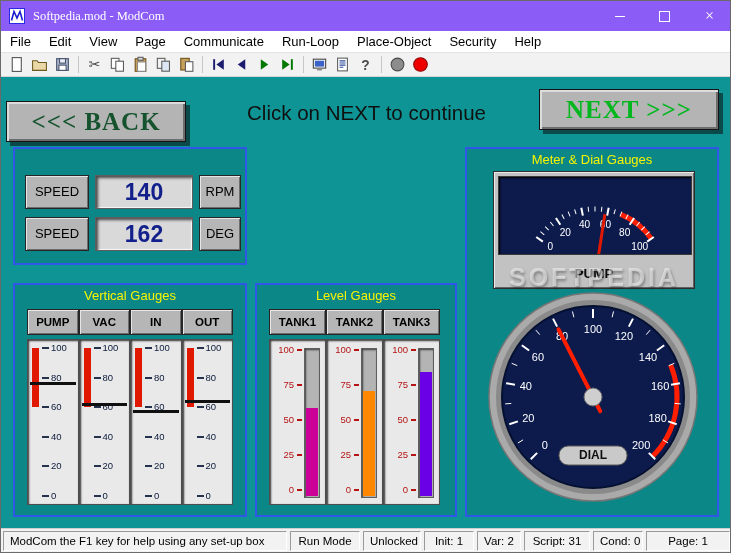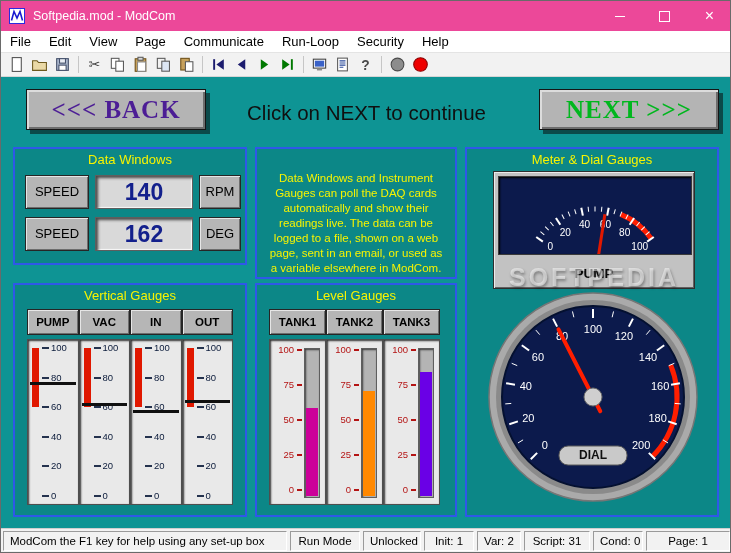--- a/index.html
+++ b/index.html
@@ -1,21 +1,21 @@
 <!DOCTYPE html>
 <html><head>
 <meta charset="utf-8">
 <style>
   html,body{margin:0;padding:0;background:#444;}
   .window{position:relative;width:731px;height:553px;overflow:hidden;
     font-family:"Liberation Sans",sans-serif;border:1px solid #6a6a6a;box-sizing:border-box;
     background:#f2f2f2;}
   
-  .titlebar{position:absolute;left:0;top:0;width:731px;height:30px;background:#ec4899;
-    display:flex;align-items:center;color:#fff;}
+  .titlebar{position:absolute;left:0;top:0;width:731px;height:30px;background:#8b5cf6;
+    display:flex;align-items:center;color:#fff;font-family:Liberation Serif, serif;}
   .app-icon{width:16px;height:16px;margin-left:8px;display:block;}
   .title-text{margin-left:8px;font-size:12.5px;}
   .win-controls{margin-left:auto;display:flex;height:30px;}
   .winbtn{width:45px;height:30px;display:flex;align-items:center;justify-content:center;cursor:default;}
   .glyph-min{width:10px;height:0;border-bottom:1px solid #fff;}
   .glyph-max{width:9px;height:9px;border:1px solid #fff;}
   .glyph-close{font-size:16px;line-height:16px;color:#fff;}
   
   .menubar{position:absolute;left:0;top:30px;width:731px;height:22px;background:#ffffff;
     display:flex;align-items:center;font-size:13px;color:#000;border-bottom:1px solid #e4e4e4;box-sizing:border-box;}
@@ -24,21 +24,21 @@
   .toolbar{position:absolute;left:0;top:52px;width:731px;height:24px;background:#f2f2f2;
     display:flex;align-items:center;border-bottom:1px solid #d6d6d6;box-sizing:border-box;padding-left:4px;}
   .tbtn{width:23px;height:22px;display:flex;align-items:center;justify-content:center;}
   .tsep{width:1px;height:17px;background:#c6c6c6;margin:0 4px;}
   
   .main{position:absolute;left:0;top:76px;width:731px;height:451px;background:#0e9494;}
   .instruction{position:absolute;left:0;right:0;top:24px;text-align:center;font-size:20.5px;color:#101010;}
   .navbtn{position:absolute;top:12px;width:180px;height:41px;background:#b4b4b4;
     border:1px solid #151515;box-shadow:4px 4px 0 rgba(10,25,25,0.6), inset 2px 2px 0 #dcdcdc, inset -2px -2px 0 #6d6d6d;
     font-family:"Liberation Serif",serif;font-size:25px;font-weight:bold;letter-spacing:1px;padding:0;cursor:default;}
-  .navbtn.back{left:25px;color:#4c1d95;}
+  .navbtn.back{left:5px;color:#14532d;margin-top:12px;}
   .navbtn.next{left:538px;color:#00b71e;}
   .panel{position:absolute;background:#0c8787;border:2px solid #2f58e8;box-sizing:border-box;}
   .panel-title{position:absolute;top:3px;left:0;right:0;text-align:center;font-size:13px;color:#f8f400;}
   .dw-panel{left:12px;top:70px;width:234px;height:118px;}
   .info-panel{left:254px;top:70px;width:202px;height:132px;}
   .md-panel{left:464px;top:70px;width:254px;height:370px;}
   .vg-panel{left:12px;top:206px;width:234px;height:234px;}
   .lg-panel{left:254px;top:206px;width:202px;height:234px;}
   
   .dw-row{position:absolute;left:0;right:0;height:20px;}
@@ -117,20 +117,21 @@
     </div>
   </div>
 
   <div class="menubar">
       <span class="menu-item">File</span>
       <span class="menu-item">Edit</span>
       <span class="menu-item">View</span>
       <span class="menu-item">Page</span>
       <span class="menu-item">Communicate</span>
       <span class="menu-item">Run-Loop</span>
+      <span class="menu-item">Place-Object</span>
       <span class="menu-item">Security</span>
       <span class="menu-item">Help</span>
     </div>
 
   <div class="toolbar">
       <span class="tbtn">
         <svg viewBox="0 0 16 16" width="17" height="17">
           <rect x="4" y="1.5" width="8.5" height="13" fill="#ffffff" stroke="#505050"></rect>
         </svg>
       </span>
@@ -231,36 +232,32 @@
         </svg>
       </span>
     </div>
 
   <div class="main">
     <div class="instruction">Click on NEXT to continue</div>
     <button class="navbtn back">&lt;&lt;&lt;  BACK</button>
     <button class="navbtn next">NEXT  &gt;&gt;&gt;</button>
 
     <div class="panel dw-panel">
-      <div class="panel-title">Data Windows</div>
       <div class="dw-row" style="top:26px">
         <div class="small-label dw-label">SPEED</div>
         <div class="dw-display">140</div>
         <div class="small-label dw-unit">RPM</div>
       </div>
       <div class="dw-row" style="top:68px">
         <div class="small-label dw-label">SPEED</div>
         <div class="dw-display">162</div>
         <div class="small-label dw-unit">DEG</div>
       </div>
     </div>
 
-    <div class="panel info-panel">
-      <div class="info-text">Data Windows and Instrument Gauges can poll the DAQ cards automatically and show their readings live. The data can be logged to a file, shown on a web page, sent in an email, or used as a variable elsewhere in ModCom.</div>
-    </div>
 
     <div class="panel md-panel">
       <div class="panel-title">Meter &amp; Dial Gauges</div>
       <div class="meter-frame">
         <svg class="meter-svg" viewBox="0 0 190 76">
             <path d="M120.47324835228201 36.95149788945845 A68 68 0 0 1 150.70233901165145 60.99680232812889" stroke="#ff1e00" stroke-width="5" fill="none"></path>
             <line x1="43.39342120979353" y1="63.86468450988408" x2="36.840204855481595" y2="59.27607301907571" stroke="#ffffff" stroke-width="2"></line>
             <line x1="44.813206270397956" y1="57.136428810207875" x2="41.011176442397804" y2="53.88918856855695" stroke="#ffffff" stroke-width="1"></line>
             <line x1="49.1525475497062" y1="52.523573177649006" x2="45.67925569741121" y2="48.92687417595575" stroke="#ffffff" stroke-width="1"></line>
             <line x1="53.91403398191712" y1="48.34786164774067" x2="50.801460798729025" y2="44.434820863478606" stroke="#ffffff" stroke-width="1"></line>

